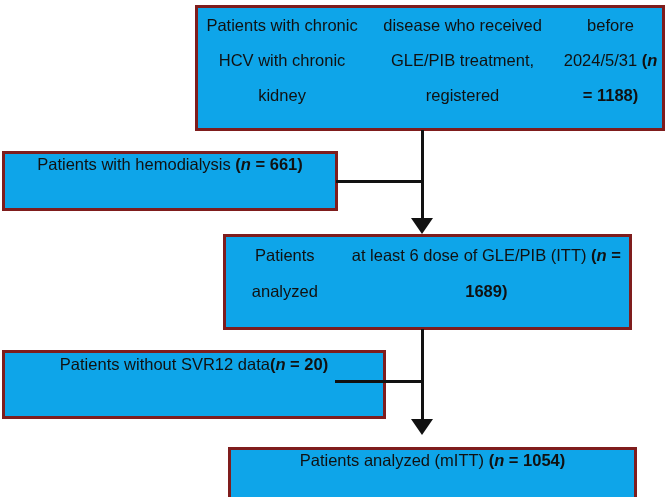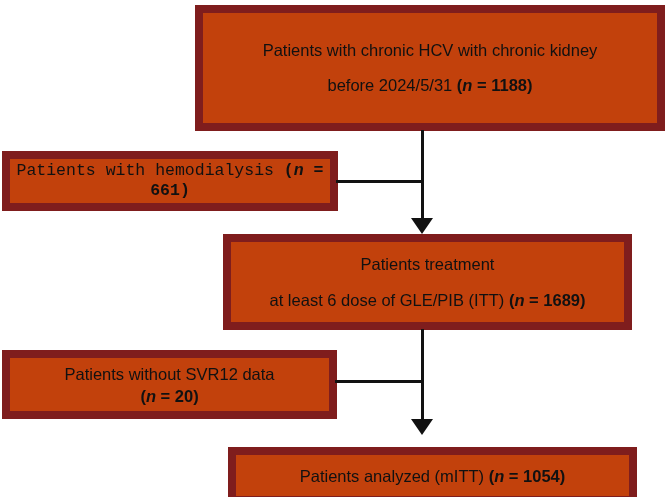--- a/index.html
+++ b/index.html
@@ -12,39 +12,39 @@
     width: 669px;
     height: 497px;
     background: #ffffff;
     font-family: "Liberation Sans", sans-serif;
     color: #111111;
     overflow: hidden;
   }
   .box {
     position: absolute;
     box-sizing: border-box;
-    border: 8px solid #7f1d1d;
-    background: #c2410c;
+    border: 3px solid #7f1d1d;
+    background: #0ea5e9;
     display: flex;
-    flex-direction: column;
+    flex-direction: row;
     justify-content: center;
     text-align: center;
     font-size: 16.5px;
   }
   .box .line {
     display: block;
     white-space: pre-wrap;
   }
   .box-registered   { left: 195px; top: 5px;   width: 470px; height: 126px; }
   .box-registered .line { line-height: 35px; }
   .box-hemodialysis { left: 2px;   top: 151px; width: 336px; height: 60px; }
-  .box-hemodialysis .line { line-height: 20px; font-family: Liberation Mono, monospace; }
+  .box-hemodialysis .line { line-height: 20px; }
   .box-itt          { left: 223px; top: 234px; width: 409px; height: 96px; }
   .box-itt .line { line-height: 36px; }
-  .box-svr12        { left: 2px;   top: 350px; width: 335px; height: 69px; }
+  .box-svr12        { left: 2px;   top: 350px; width: 384px; height: 69px; }
   .box-svr12 .line { line-height: 22px; }
   .box-mitt         { left: 228px; top: 447px; width: 409px; height: 57px; }
   .box-mitt .line { line-height: 20px; }
 
   .nbold { font-weight: 700; }
   .nital { font-weight: 700; font-style: italic; }
 
   .vline, .hline {
     position: absolute;
     background: #111111;
@@ -65,33 +65,34 @@
   .arrowhead-1 { left: 411px; top: 218px; }
   .arrowhead-2 { left: 411px; top: 419px; }
 </style>
 </head>
 <body>
 
 <div class="figure">
 
   <div class="box box-registered">
     <div class="line"><span>Patients with chronic HCV with chronic kidney</span></div>
+    <div class="line"><span>disease who received GLE/PIB treatment, registered</span></div>
     <div class="line"><span>before 2024/5/31 </span><span class="nbold">(</span><span class="nital">n</span><span class="nbold"> = 1188)</span></div>
   </div>
 
   <div class="vline vline-1"></div>
   <div class="arrowhead arrowhead-1"></div>
 
   <div class="box box-hemodialysis">
     <div class="line"><span>Patients with hemodialysis </span><span class="nbold">(</span><span class="nital">n</span><span class="nbold"> = 661)</span></div>
   </div>
   <div class="hline hline-1"></div>
 
   <div class="box box-itt">
-    <div class="line"><span>Patients treatment</span></div>
+    <div class="line"><span>Patients analyzed</span></div>
     <div class="line"><span>at least 6 dose of GLE/PIB (ITT) </span><span class="nbold">(</span><span class="nital">n</span><span class="nbold"> = 1689)</span></div>
   </div>
 
   <div class="vline vline-2"></div>
   <div class="arrowhead arrowhead-2"></div>
 
   <div class="box box-svr12">
     <div class="line"><span>Patients without SVR12 data</span></div>
     <div class="line"><span class="nbold">(</span><span class="nital">n</span><span class="nbold"> = 20)</span></div>
   </div>

